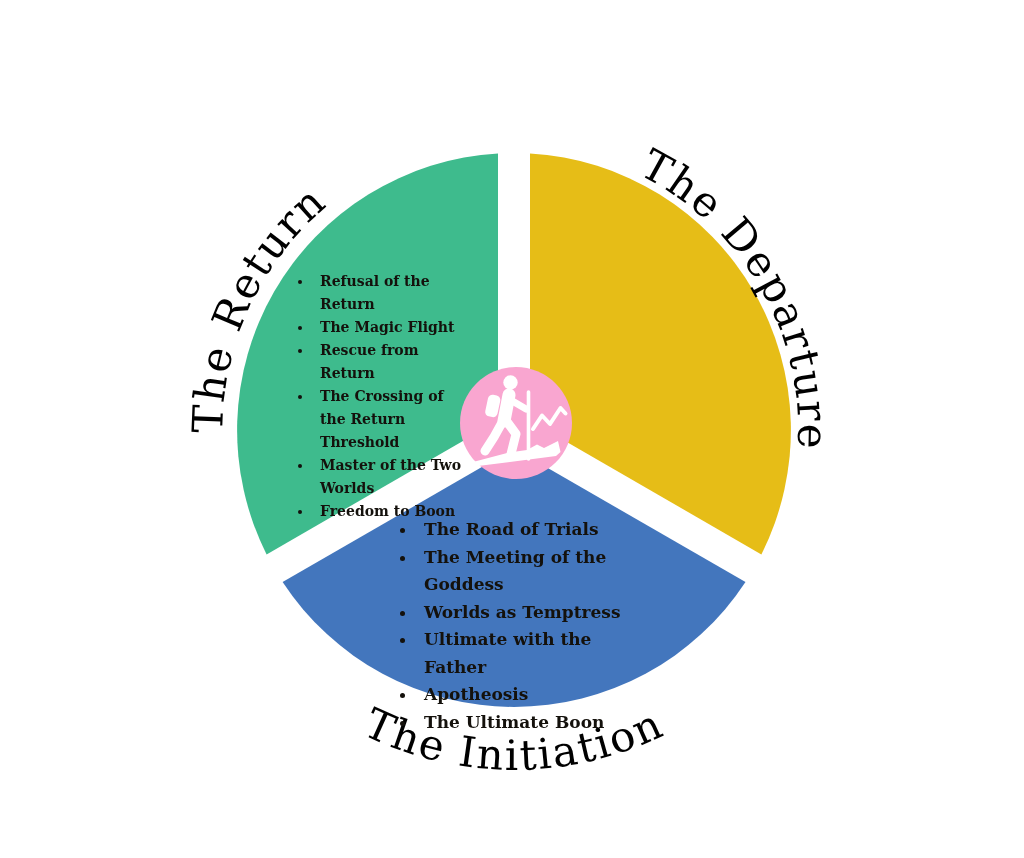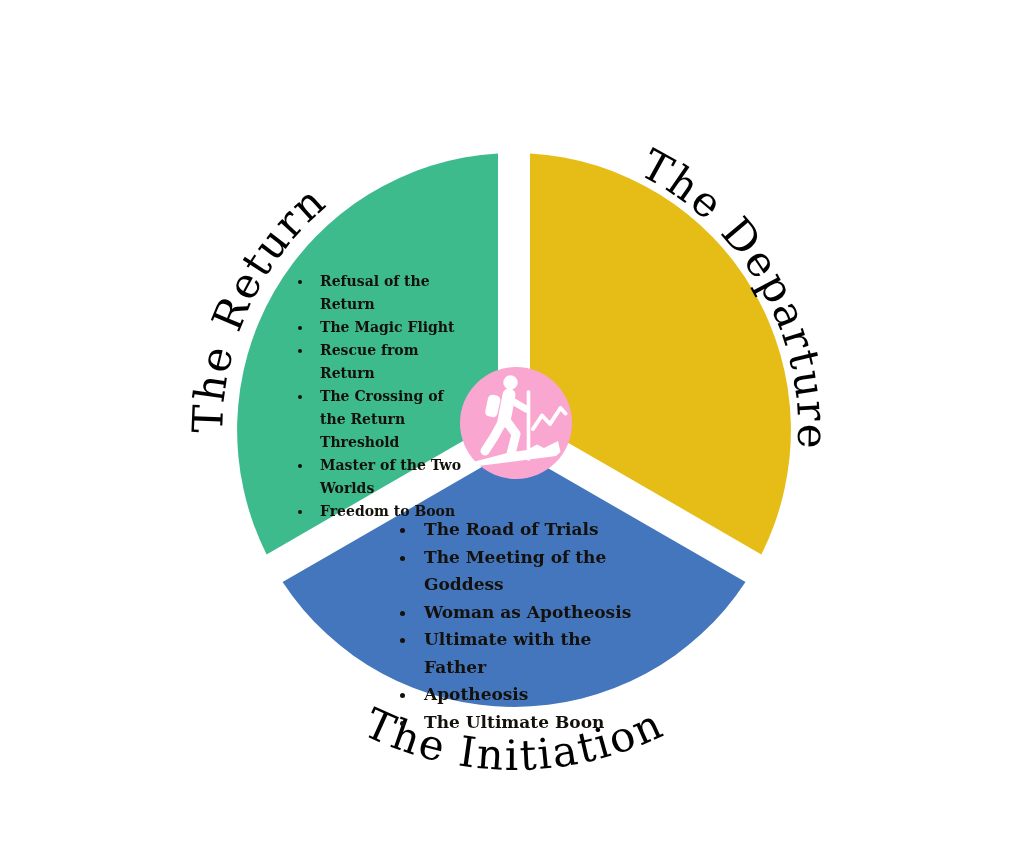--- a/index.html
+++ b/index.html
@@ -76,20 +76,20 @@
       <li>Master of the Two Worlds</li>
       <li>Freedom to Boon</li>
     </ul>
   </div>
 
 
   <div class="stage-list" id="initiation-list">
     <ul>
       <li>The Road of Trials</li>
       <li>The Meeting of the Goddess</li>
-      <li>Woman as Apotheosis</li>
+      <li>Worlds as Temptress</li>
       <li>Ultimate with the Father</li>
       <li>Apotheosis</li>
       <li>The Ultimate Boon</li>
     </ul>
   </div>
 
 </div>
 
 </body></html>

